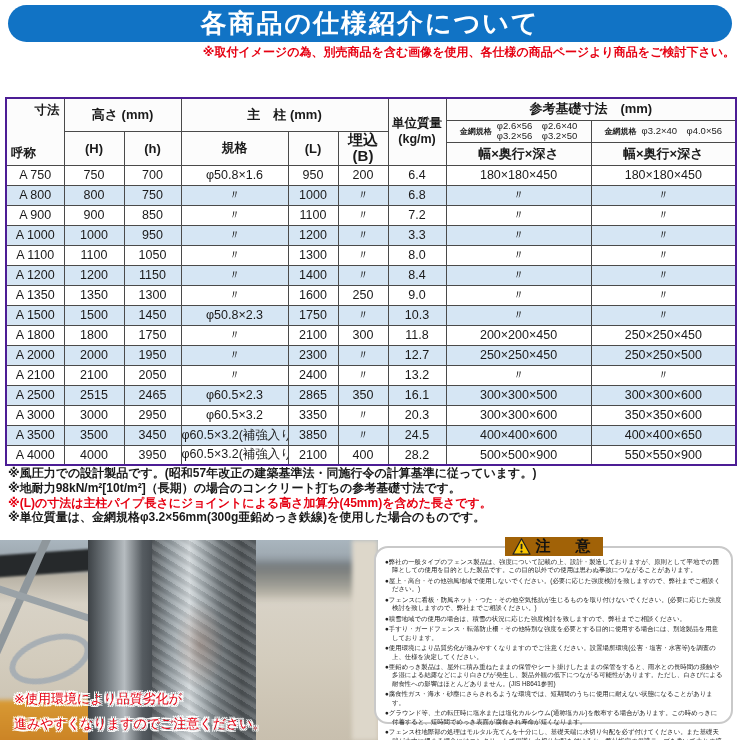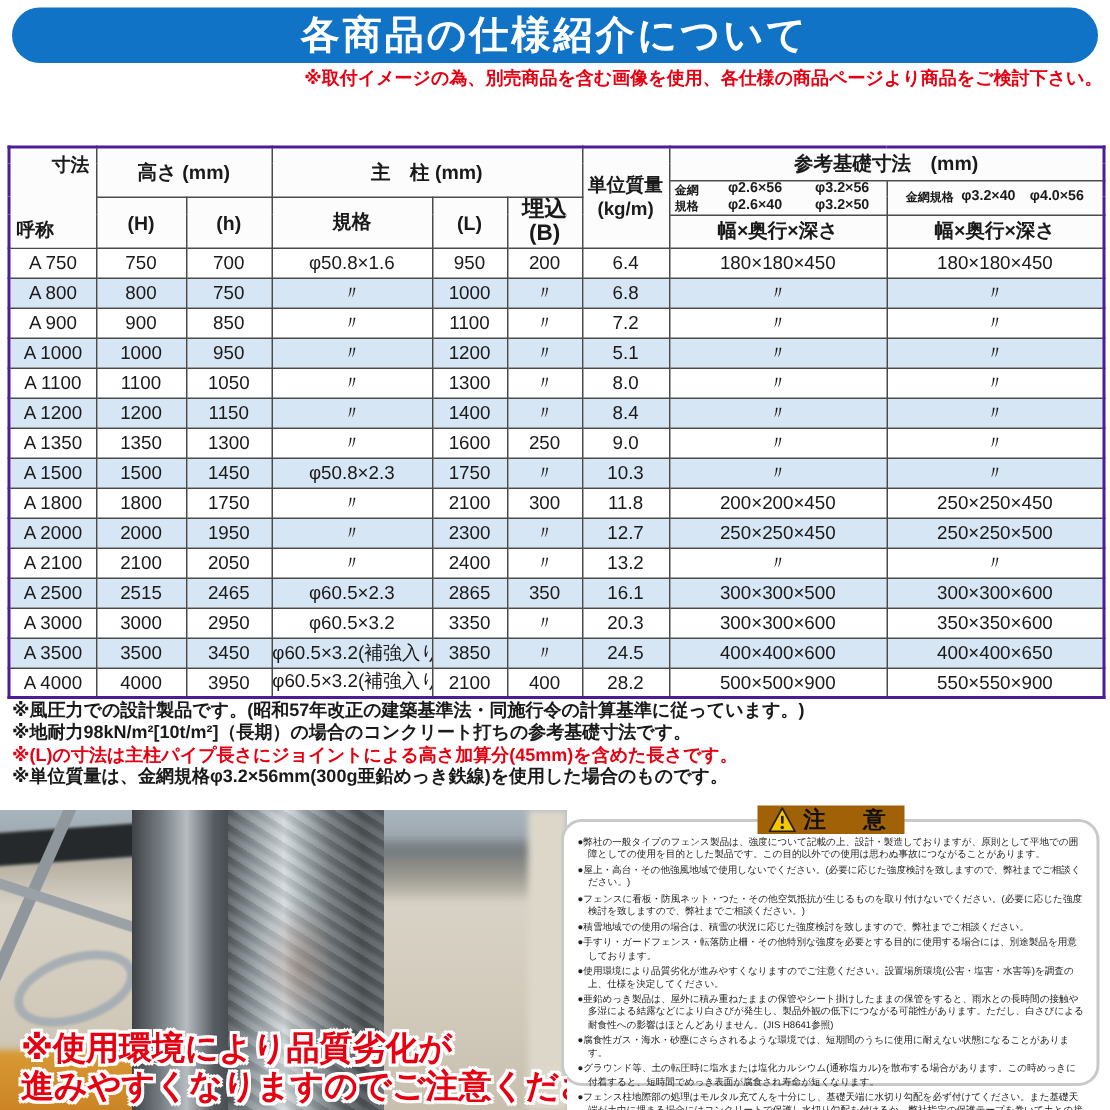--- a/index.html
+++ b/index.html
@@ -34,21 +34,21 @@
   .red { color:#e60012; }
   th.mass-h div { line-height:1.25; font-size:12.5px; }
   th.corner { position:relative; background:
      linear-gradient(to bottom right, transparent calc(50% - 0.7px), #4a4a4a calc(50% - 0.7px),
      #4a4a4a calc(50% + 0.7px), transparent calc(50% + 0.7px)), #fcfcfc; }
   th.corner .tr { position:absolute; top:3px; right:4px; font-size:12.5px; }
   th.corner .bl { position:absolute; bottom:3px; left:4px; font-size:12.5px; }
   th.mesh { font-weight:bold; }
   th.mesh .mwrap { display:flex; align-items:center; justify-content:center; gap:5px; }
   th.mesh .mlabel { font-size:8px; font-weight:bold; }
-  th.mesh .msizes { display:flex; flex-direction:row; font-size:9.5px; line-height:1.15; font-weight:bold; }
+  th.mesh .msizes { display:flex; flex-direction:column; font-size:9.5px; line-height:1.15; font-weight:normal; }
   th.embed-h div { line-height:1.1; font-size:15px; }
   th.dims { font-size:12px; }
 
   
   .notes { position:absolute; left:8px; top:466px; width:600px; }
   .notes div { font-size:12px; font-weight:600; color:#1a1a1a; line-height:14.8px; white-space:nowrap; }
   .notes div.red { color:#e60012; }
 
   
   .photo { position:absolute; left:0; top:540px; width:378px; height:200px; overflow:hidden;
@@ -68,22 +68,22 @@
     background:linear-gradient(180deg,#d89a34,#c97f22); filter:blur(2px); }
   .photo-square-post { position:absolute; left:88px; top:0; width:70px; height:200px;
     background:linear-gradient(90deg,#3d4246,#787f84 28%,#b6bcc0 52%,#565c61 78%,#3f4449);
     filter:blur(.4px); }
   .photo-pipe { position:absolute; left:152px; top:0; width:104px; height:200px;
     background:
       repeating-linear-gradient(32deg, rgba(255,255,255,.10) 0 3px, rgba(0,0,0,.08) 6px 9px),
       linear-gradient(90deg,#555a5e 0%,#8e979c 16%,#d2d8db 36%,#a9b1b5 48%,#6d7478 66%,#4d5255 86%,#5c6266 100%); }
   .photo-pipe-stain { position:absolute; left:175px; top:60px; width:50px; height:90px; border-radius:50%;
     background:radial-gradient(ellipse at center, rgba(120,80,60,.35), rgba(120,80,60,0) 70%); }
-  .photo-caption { position:absolute; left:14px; top:146px; z-index:10; color:#e60012; font-weight:bold;
-    font-size:22px; line-height:25px; white-space:nowrap;
+  .photo-caption { position:absolute; left:14px; top:146px; z-index:10; color:#e60012; font-weight:normal;
+    font-size:13px; line-height:25px; white-space:nowrap;
     text-shadow:-2px -2px 0 #fff,2px -2px 0 #fff,-2px 2px 0 #fff,2px 2px 0 #fff,0 -2px 0 #fff,0 2px 0 #fff,-2px 0 0 #fff,2px 0 0 #fff; }
 
   
   .caution { position:absolute; left:374px; top:546px; width:359px; height:178px; background:#fff;
     border:2px solid #c9c9c9; border-radius:14px; padding:10px 8px 4px 9px; }
   .caution-title { position:absolute; top:-11px; left:50%; transform:translateX(-50%);
     background:#a16207; padding:0 7px; display:flex; align-items:center; gap:5px; }
   .caution-title-text { font-size:15px; font-weight:bold; color:#111; letter-spacing:5px; white-space:nowrap; }
   .warn-icon { width:19px; height:17px; display:block; }
   .caution-item { font-size:6.4px; line-height:1.32; color:#222; margin-bottom:2px;
@@ -197,21 +197,21 @@
           <td>〃</td>
           <td>〃</td>
         </tr>
         <tr class="alt">
           <td>A 1000</td>
           <td>1000</td>
           <td>950</td>
           <td>〃</td>
           <td>1200</td>
           <td>〃</td>
-          <td>5.1</td>
+          <td>3.3</td>
           <td>〃</td>
           <td>〃</td>
         </tr>
         <tr>
           <td>A 1100</td>
           <td>1100</td>
           <td>1050</td>
           <td>〃</td>
           <td>1300</td>
           <td>〃</td>

